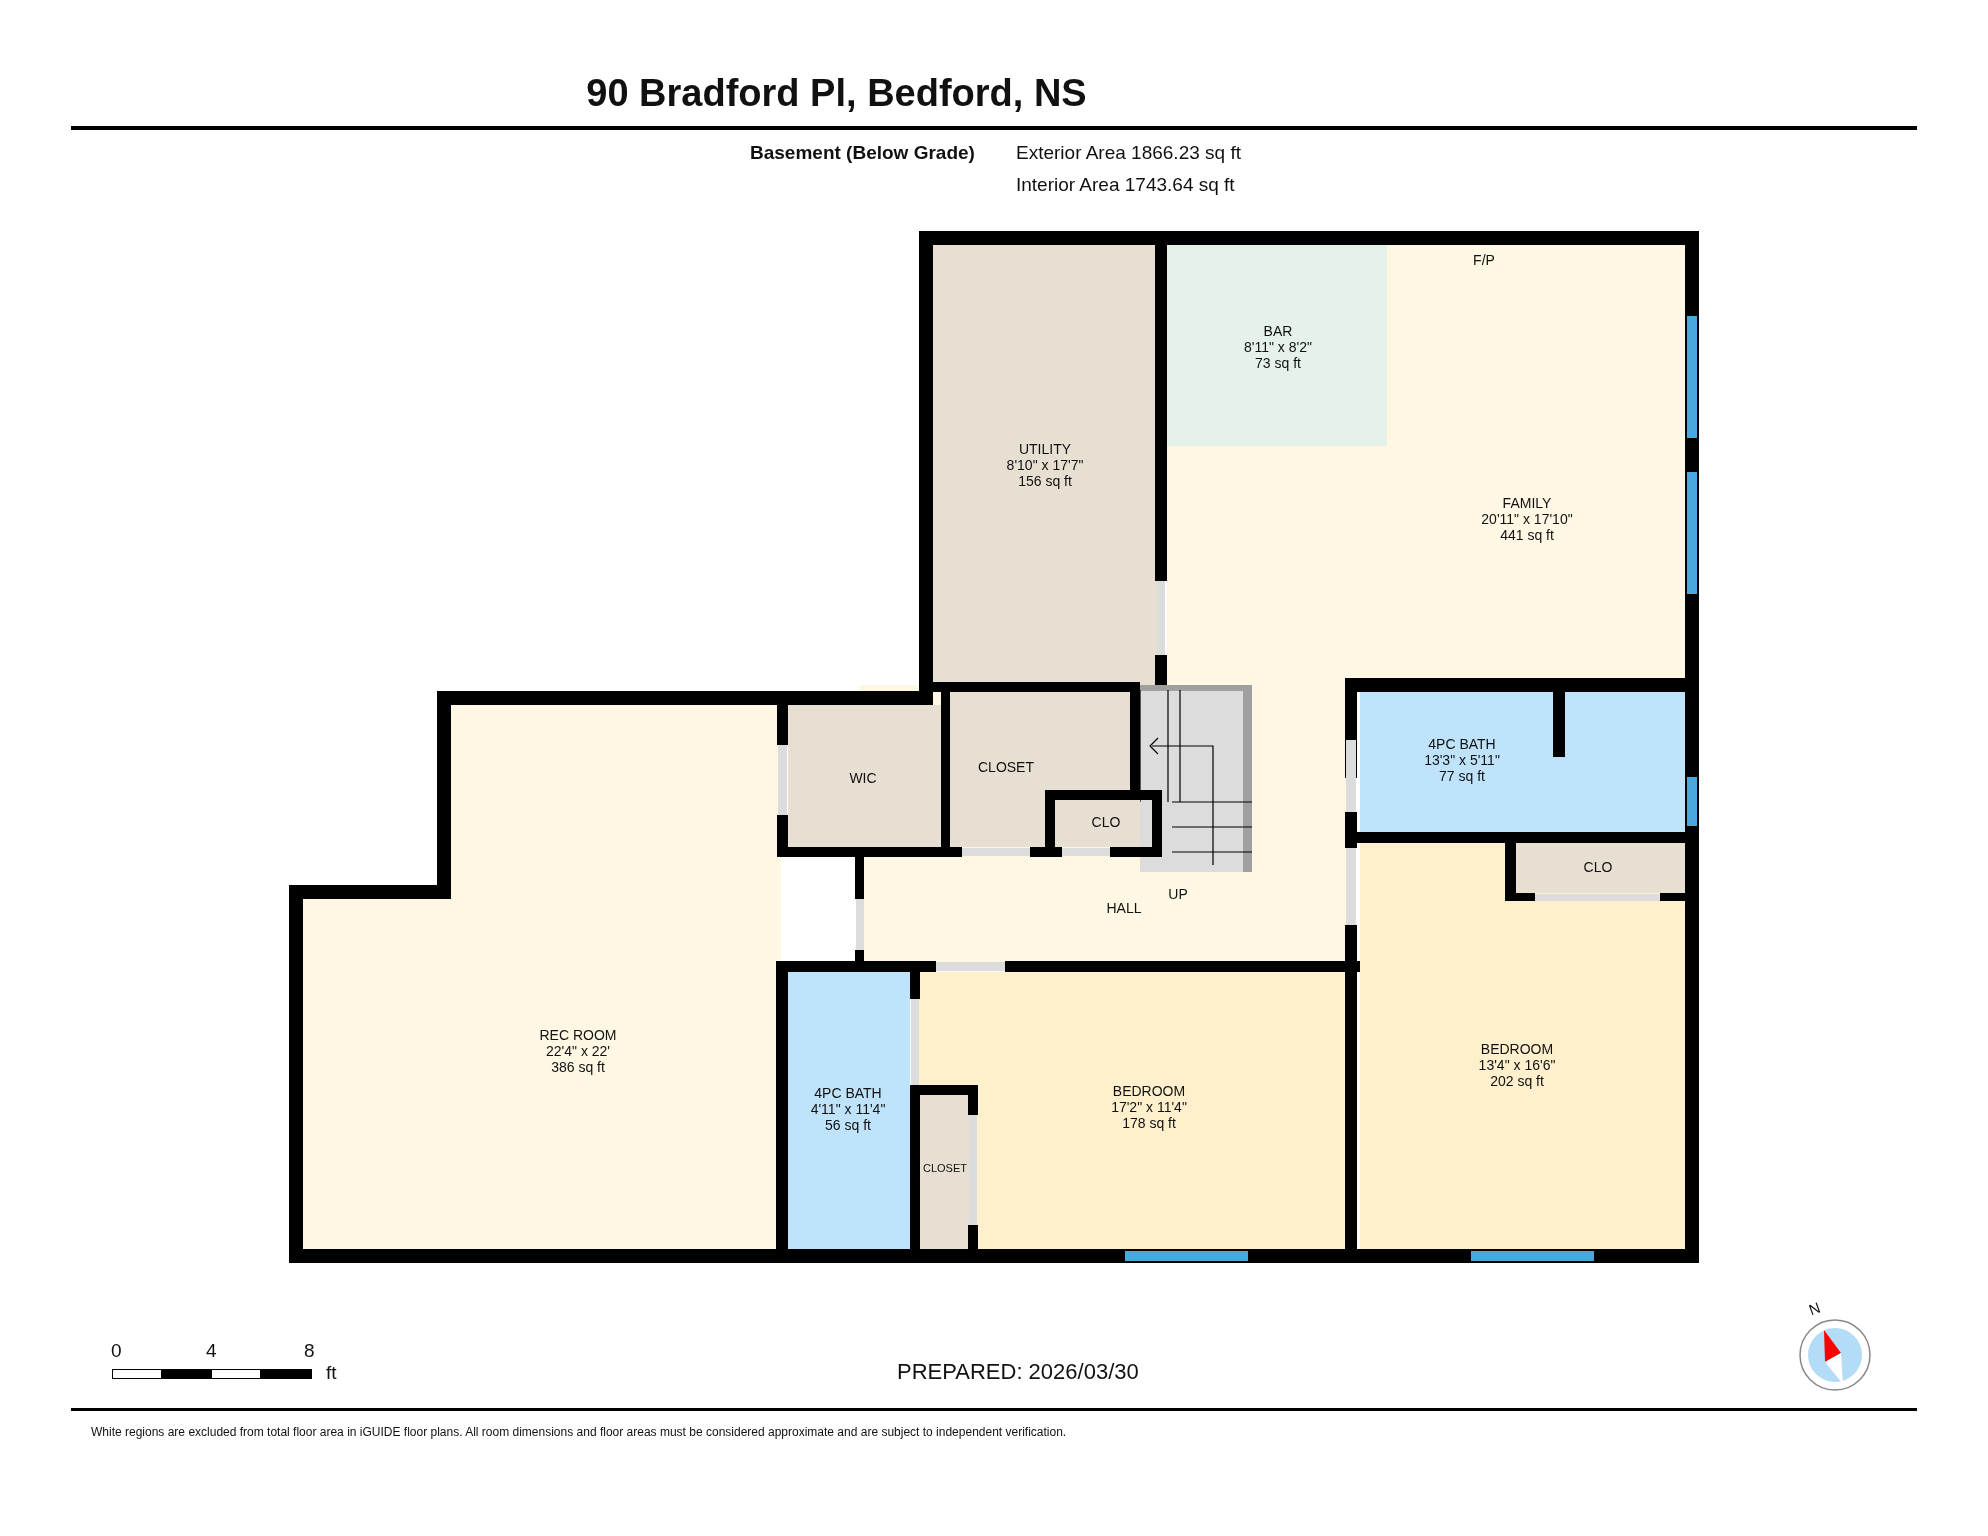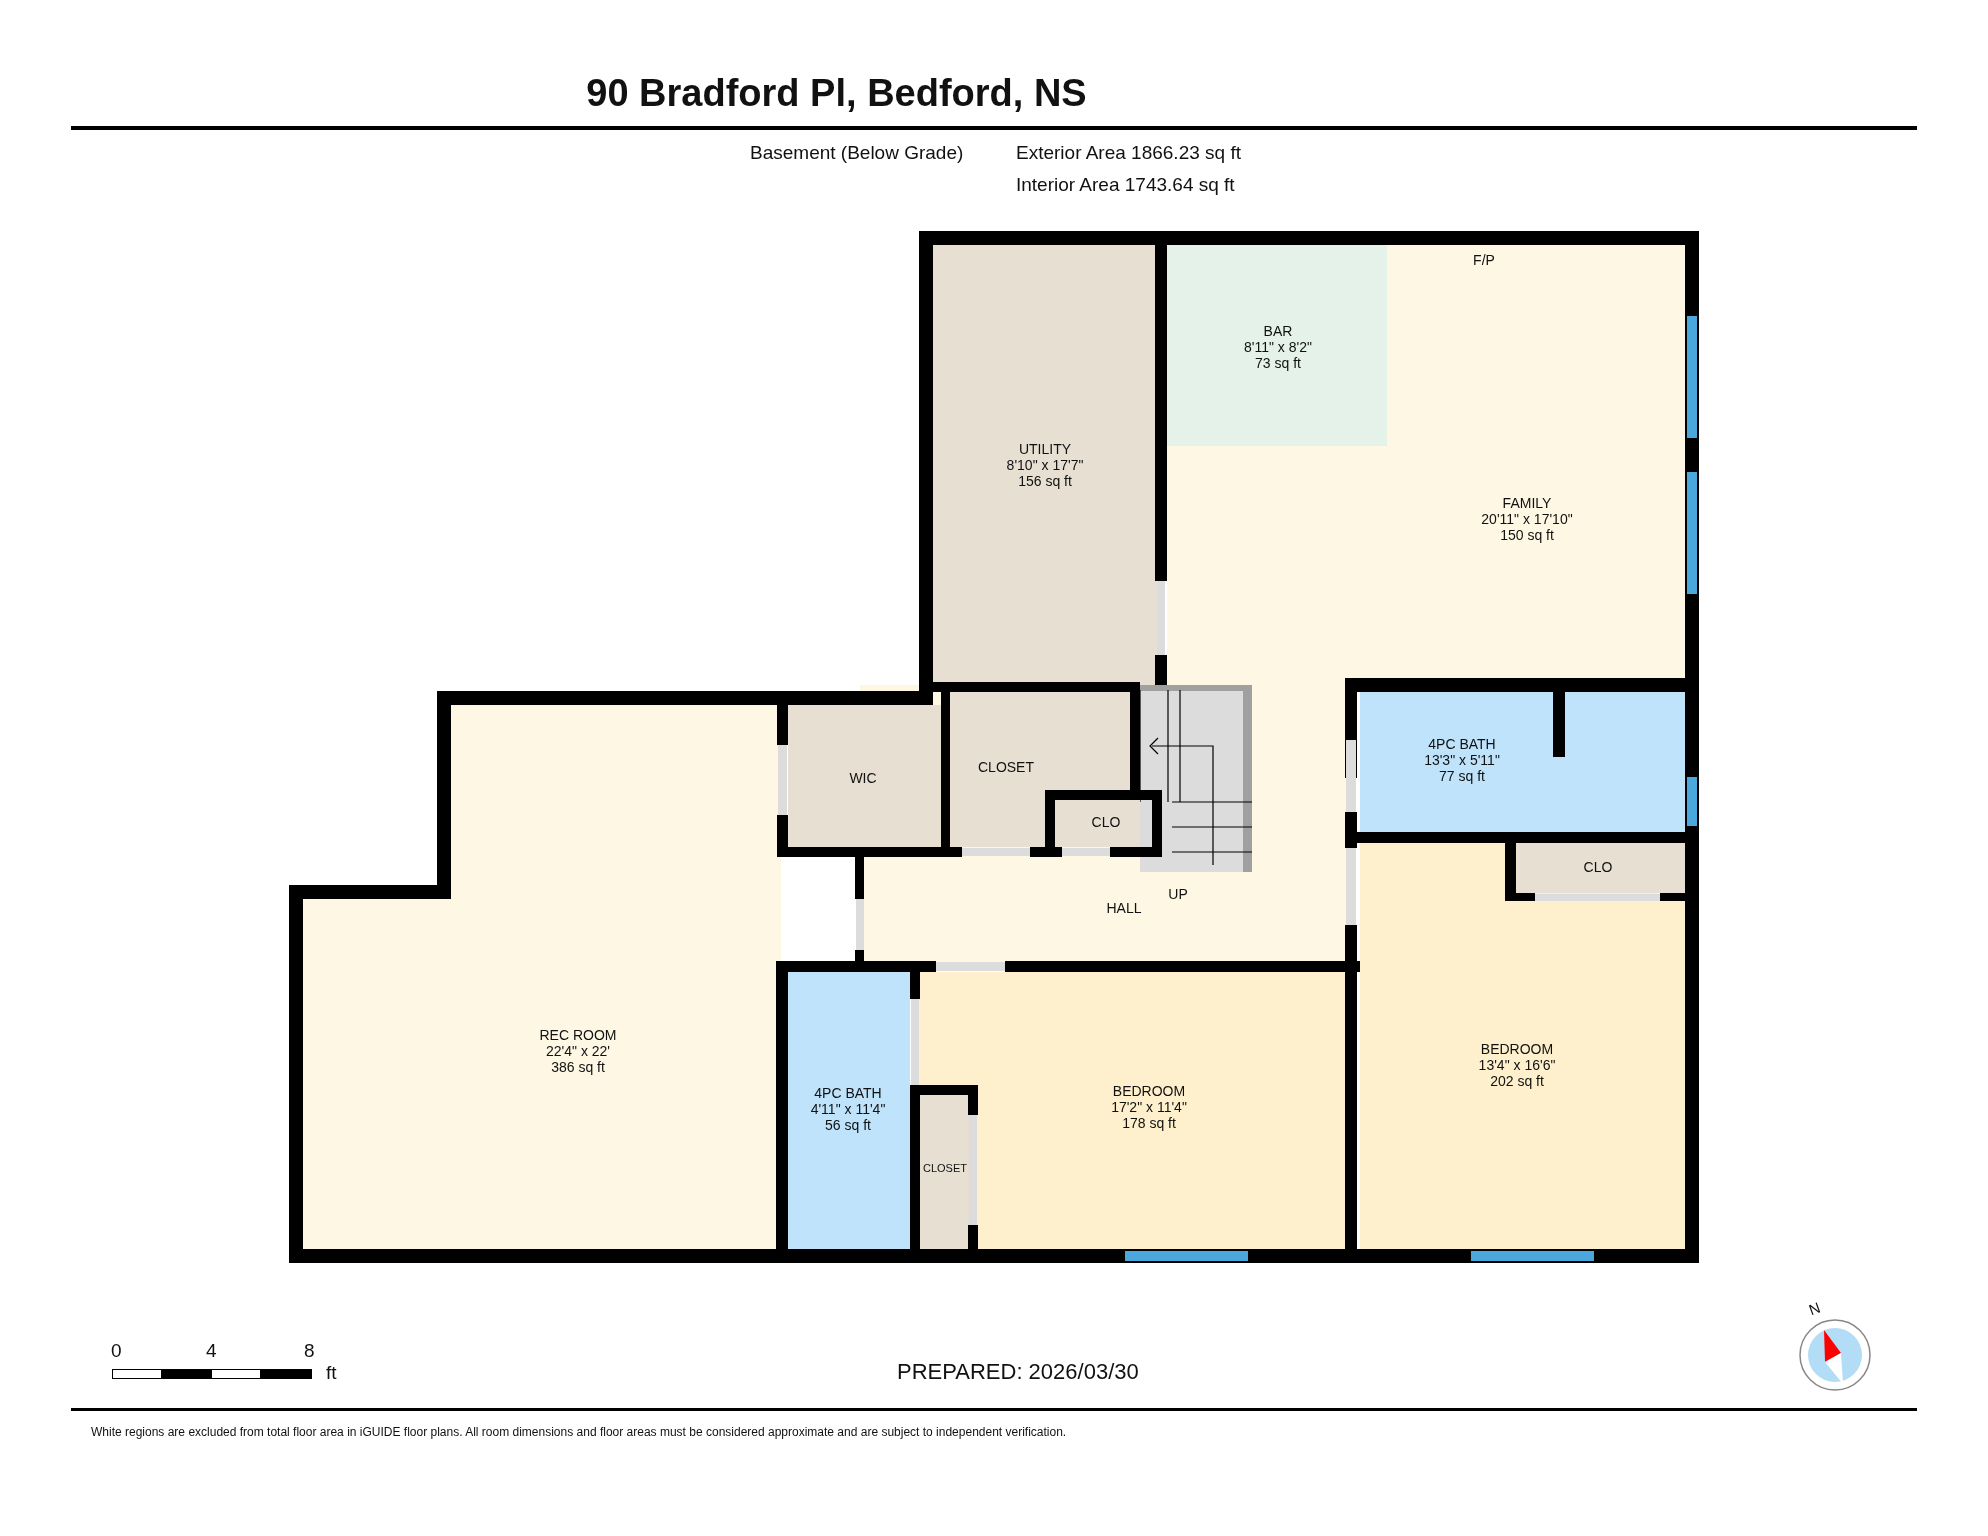--- a/index.html
+++ b/index.html
@@ -13,21 +13,21 @@
 .lbl{position:absolute;text-align:center;font-size:14px;line-height:16px;transform:translate(-50%,-50%);white-space:nowrap}
 .win{position:absolute;background:#4aa8dd}
 .door{position:absolute;background:#dcdcdc}
 .foot{font-size:22px}
 </style>
 </head>
 <body>
 
 <div class="abs title">90 Bradford Pl, Bedford, NS</div>
 <div class="abs rule" style="left:71px;top:126px;width:1846px;height:4px"></div>
-<div class="abs sub" style="left:750px;top:142px;font-weight:normal">Basement (Below Grade)</div>
+<div class="abs sub" style="left:750px;top:142px;font-weight:bold">Basement (Below Grade)</div>
 <div class="abs sub" style="left:1016px;top:142px">Exterior Area 1866.23 sq ft</div>
 <div class="abs sub" style="left:1016px;top:174px">Interior Area 1743.64 sq ft</div>
 
 <div class="abs" style="left:0;top:0;width:1988px;height:1536px">
 
   <div class="room" style="left:933px;top:245px;width:227px;height:441px;background:#e7dfd2"></div>
   <div class="room" style="left:1167px;top:245px;width:518px;height:440px;background:#fdf7e3"></div>
   <div class="room" style="left:1167px;top:245px;width:220px;height:201px;background:#e4f2ea"></div>
   <div class="room" style="left:860px;top:685px;width:492px;height:278px;background:#fdf7e3"></div>
   <div class="room" style="left:451px;top:705px;width:330px;height:544px;background:#fdf7e3"></div>
@@ -123,21 +123,21 @@
   </div>
   <div class="lbl" style="left:1278px;top:347px">
     <div>BAR</div>
     <div>8'11" x 8'2"</div>
     <div>73 sq ft</div>
   </div>
   <div class="lbl" style="left:1484px;top:260px">F/P</div>
   <div class="lbl" style="left:1527px;top:519px">
     <div>FAMILY</div>
     <div>20'11" x 17'10"</div>
-    <div>150 sq ft</div>
+    <div>441 sq ft</div>
   </div>
   <div class="lbl" style="left:1462px;top:760px">
     <div>4PC BATH</div>
     <div>13'3" x 5'11"</div>
     <div>77 sq ft</div>
   </div>
   <div class="lbl" style="left:863px;top:778px">WIC</div>
   <div class="lbl" style="left:1006px;top:767px">CLOSET</div>
   <div class="lbl" style="left:1106px;top:822px">CLO</div>
   <div class="lbl" style="left:1124px;top:908px">HALL</div>

